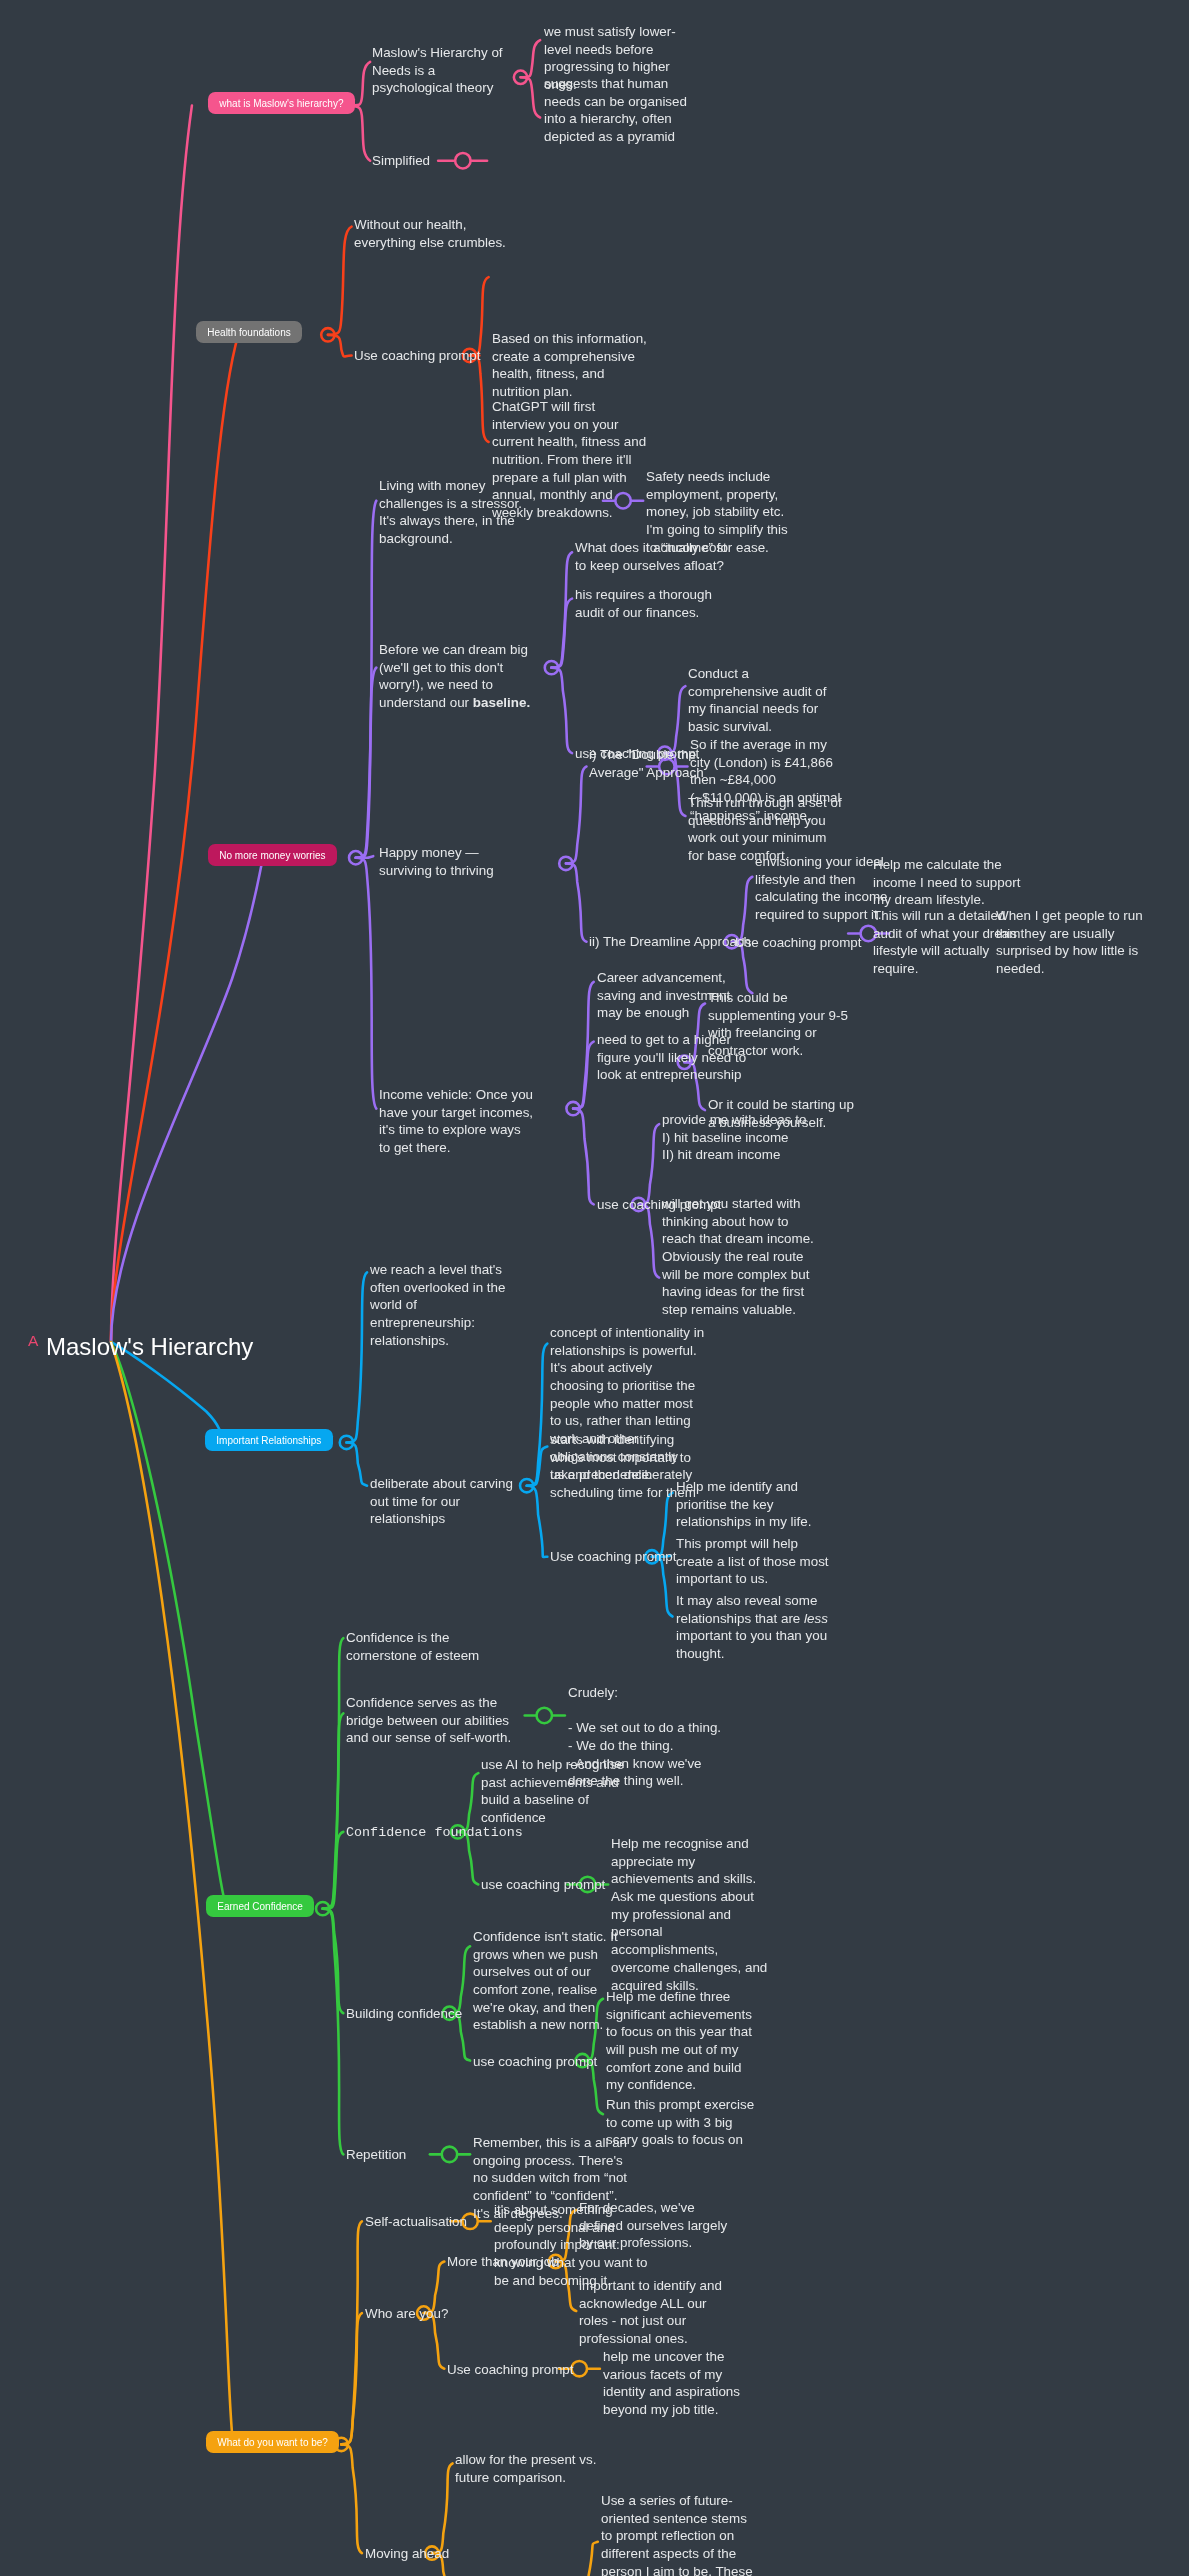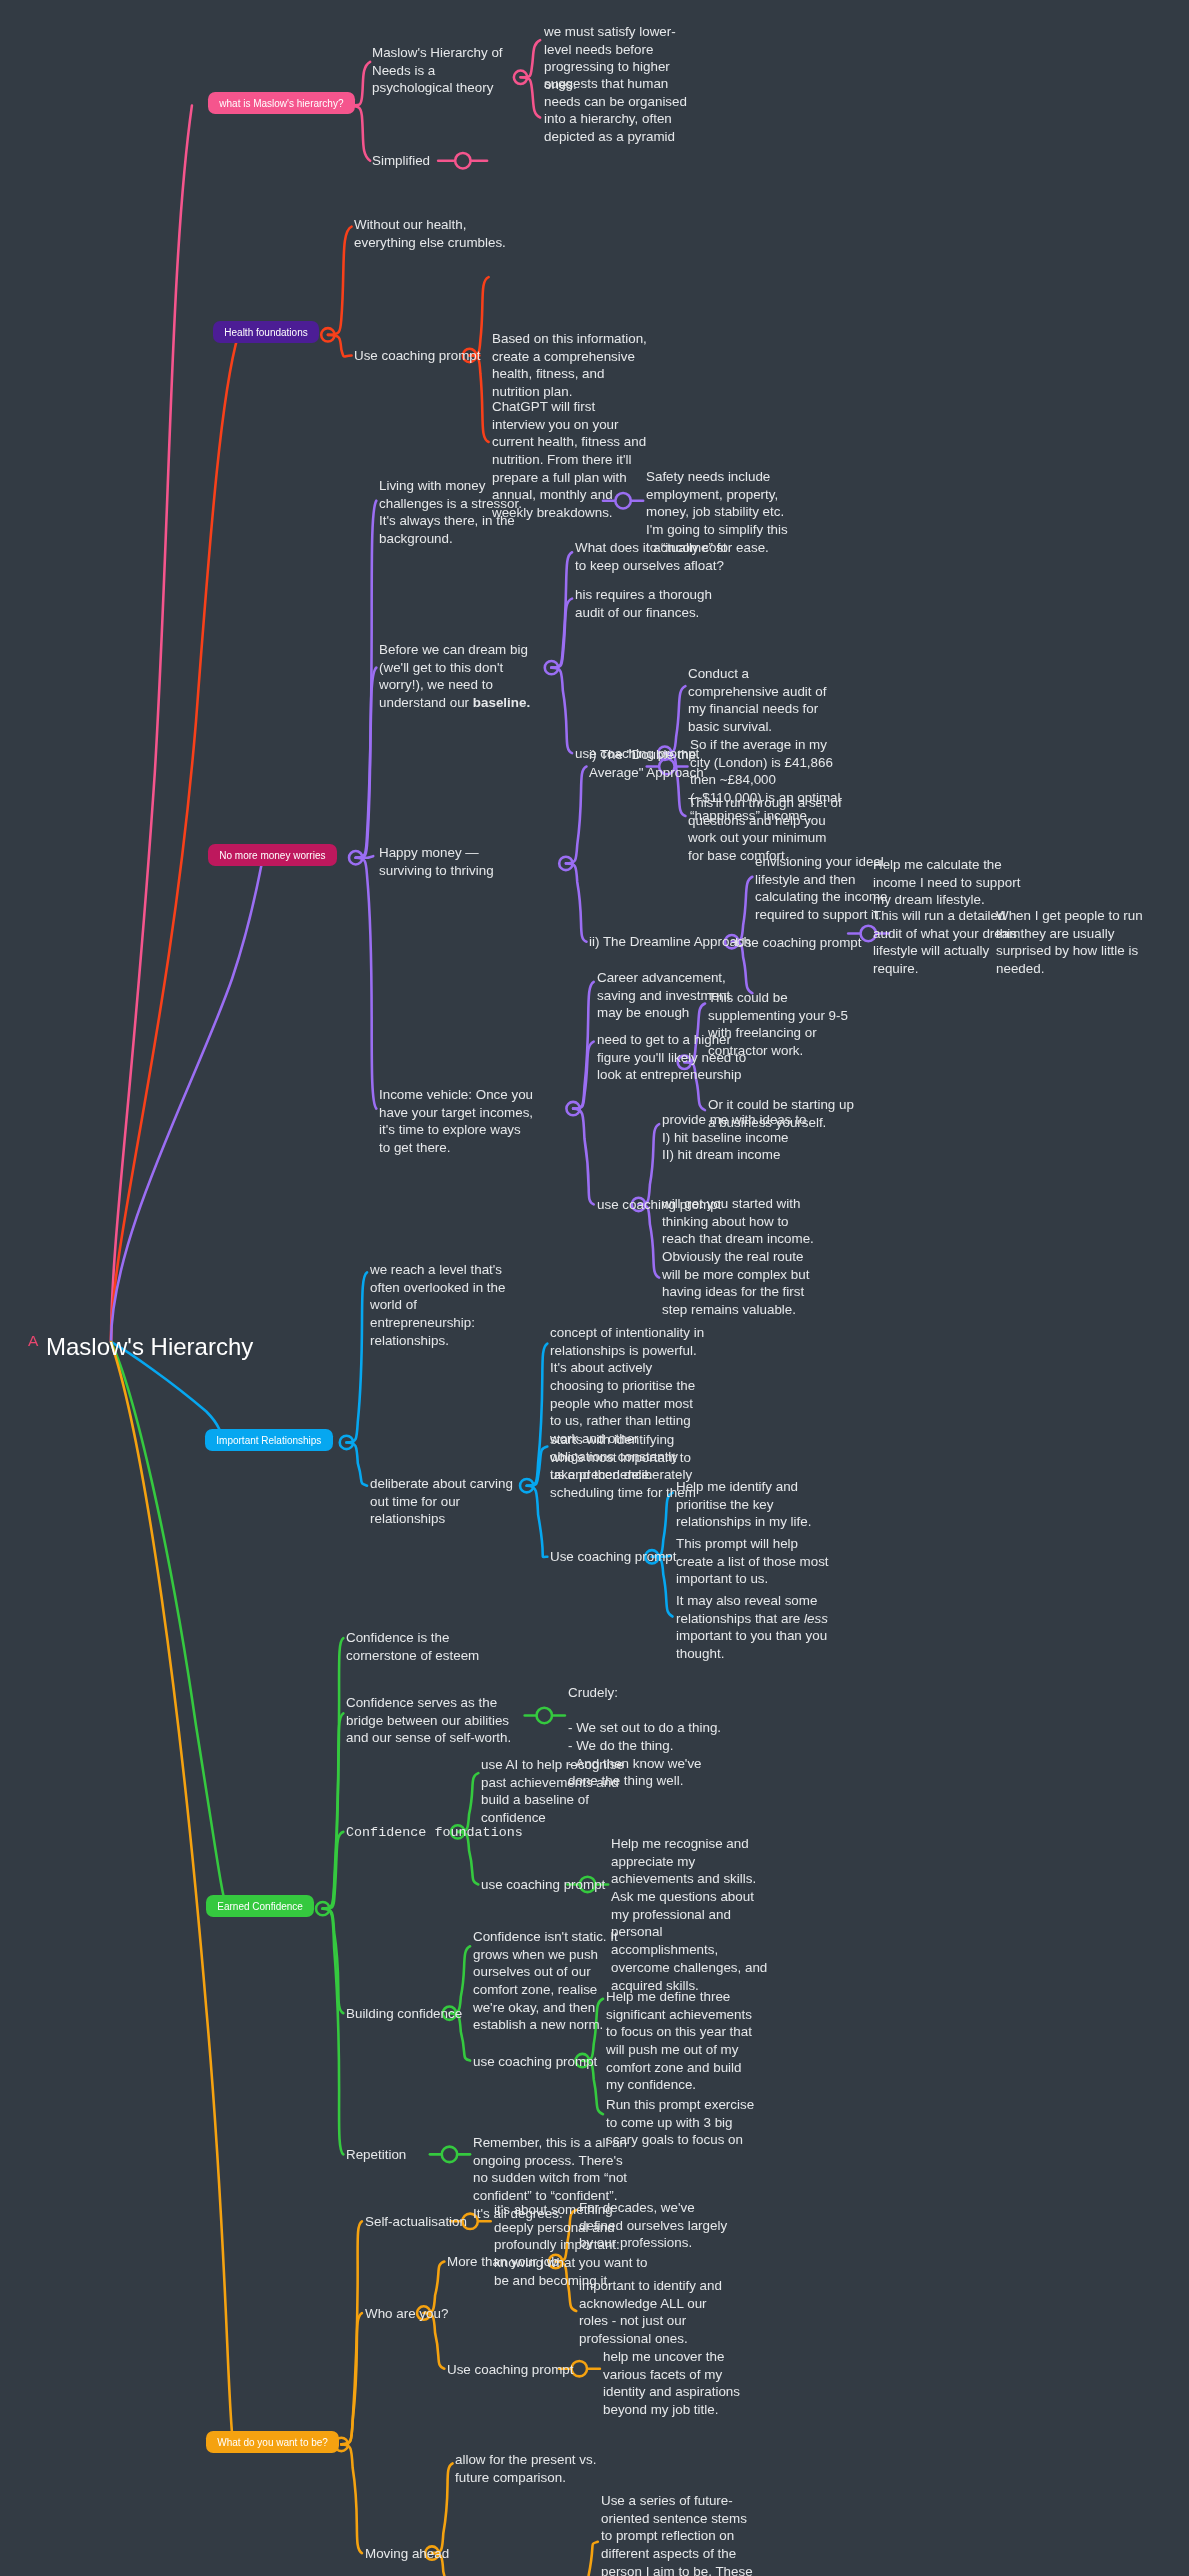--- a/index.html
+++ b/index.html
@@ -176,21 +176,21 @@
       <circle cx="838" cy="4956" r="13" stroke="#f5a210"></circle>
       <circle cx="1120" cy="5040" r="13" stroke="#f5a210"></circle>
       <circle cx="1544" cy="5114" r="15" stroke="#f5a210"></circle>
     </g>
   </svg>
 
   <span class="root-mark" style="left:28px;top:1332px;">A</span>
   <span class="root-label" style="left:46px;top:1333px;">Maslow's Hierarchy</span>
 
   <div class="pill" style="left:208px;top:92px;background:#f5558d;">what is Maslow's hierarchy?</div>
-  <div class="pill" style="left:213px;top:321px;background:#4c1d95;">Health foundations</div>
+  <div class="pill" style="left:196px;top:321px;background:#737373;">Health foundations</div>
   <div class="pill" style="left:208px;top:844px;background:#be185d;">No more money worries</div>
   <div class="pill" style="left:205px;top:1429px;background:#06a7f0;">Important Relationships</div>
   <div class="pill" style="left:206px;top:1895px;background:#35c93f;">Earned Confidence</div>
   <div class="pill" style="left:206px;top:2431px;background:#f5a210;">What do you want to be?</div>
 
   <div class="txt" style="left:372px;top:44px;width:139px;">Maslow's Hierarchy of Needs is a psychological theory</div>
   <div class="txt" style="left:544px;top:23px;width:144px;">we must satisfy lower-level needs before progressing to higher ones.</div>
   <div class="txt" style="left:544px;top:75px;width:144px;">suggests that human needs can be organised into a hierarchy, often depicted as a pyramid</div>
   <div class="txt" style="left:372px;top:152px;">Simplified</div>
 

